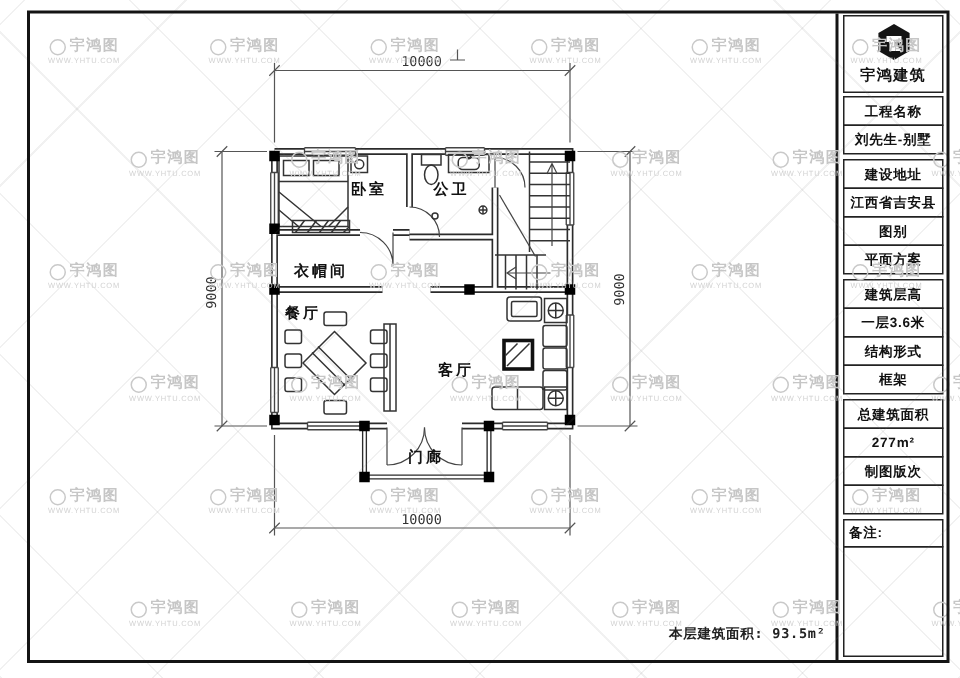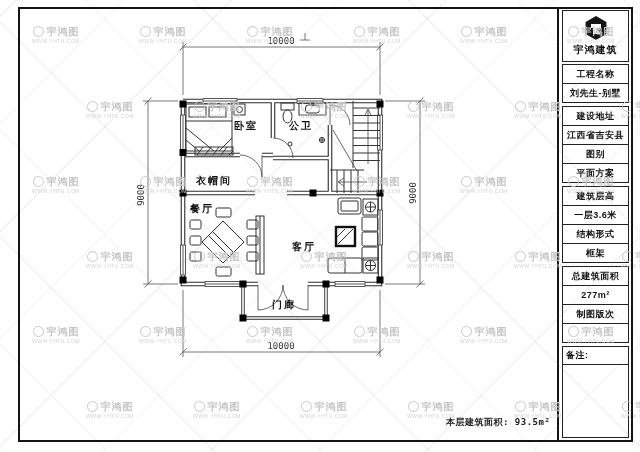--- a/index.html
+++ b/index.html
@@ -4,21 +4,21 @@
 <style>
   html,body{margin:0;padding:0;background:#fff;}
   .sheet{position:relative;width:640px;height:452px;background:#ffffff;overflow:hidden;
          font-family:"Liberation Sans", sans-serif;color:#111;}
   
   .wm-layer{position:absolute;inset:0;z-index:3;pointer-events:none;
     background-image:
       repeating-linear-gradient(45deg, rgba(120,120,120,0.10) 0 1px, transparent 1px 76px),
       repeating-linear-gradient(-45deg, rgba(120,120,120,0.10) 0 1px, transparent 1px 76px);}
   .wm{position:absolute;width:104px;color:#c6c6c6;line-height:1;}
-  .wm-top{display:flex;align-items:center;justify-content:center;gap:3px;}
+  .wm-top{display:flex;justify-content:center;gap:3px;}
   .wm-circ{width:9px;height:9px;border:1.4px solid #c9c9c9;border-radius:50%;display:inline-block;}
   .wm-name{font-size:10px;font-weight:700;letter-spacing:1px;}
   .wm-url{font-size:5px;letter-spacing:.5px;text-align:center;margin-top:2px;color:#d2d2d2;}
   
   .frame{position:absolute;left:18px;top:7px;width:615px;height:435px;
          border:2px solid #141414;box-sizing:border-box;z-index:4;pointer-events:none;}
   
   .plan{position:absolute;left:0;top:0;z-index:2;}
   .w-outer{stroke:#2b2b2b;stroke-width:4.6;fill:none;}
   .w-inner{stroke:#ffffff;stroke-width:2.4;fill:none;}

